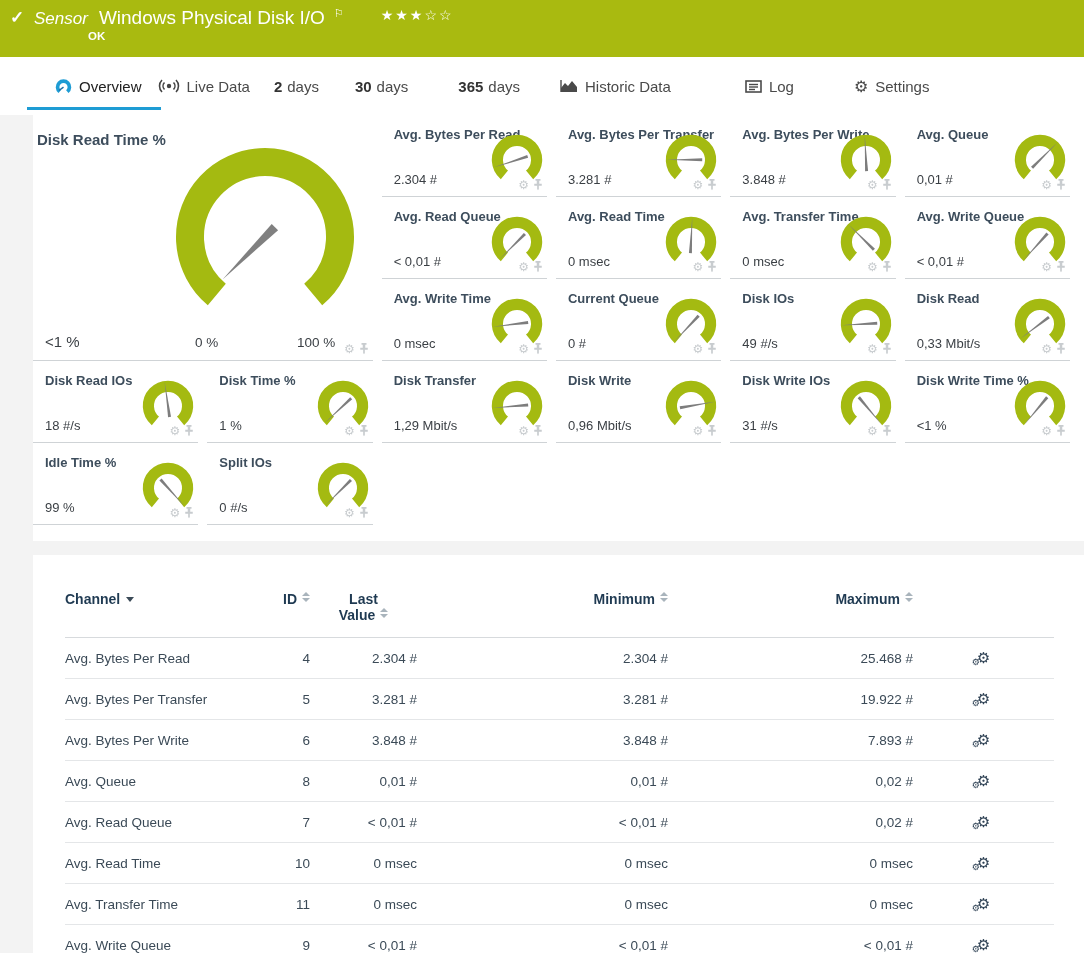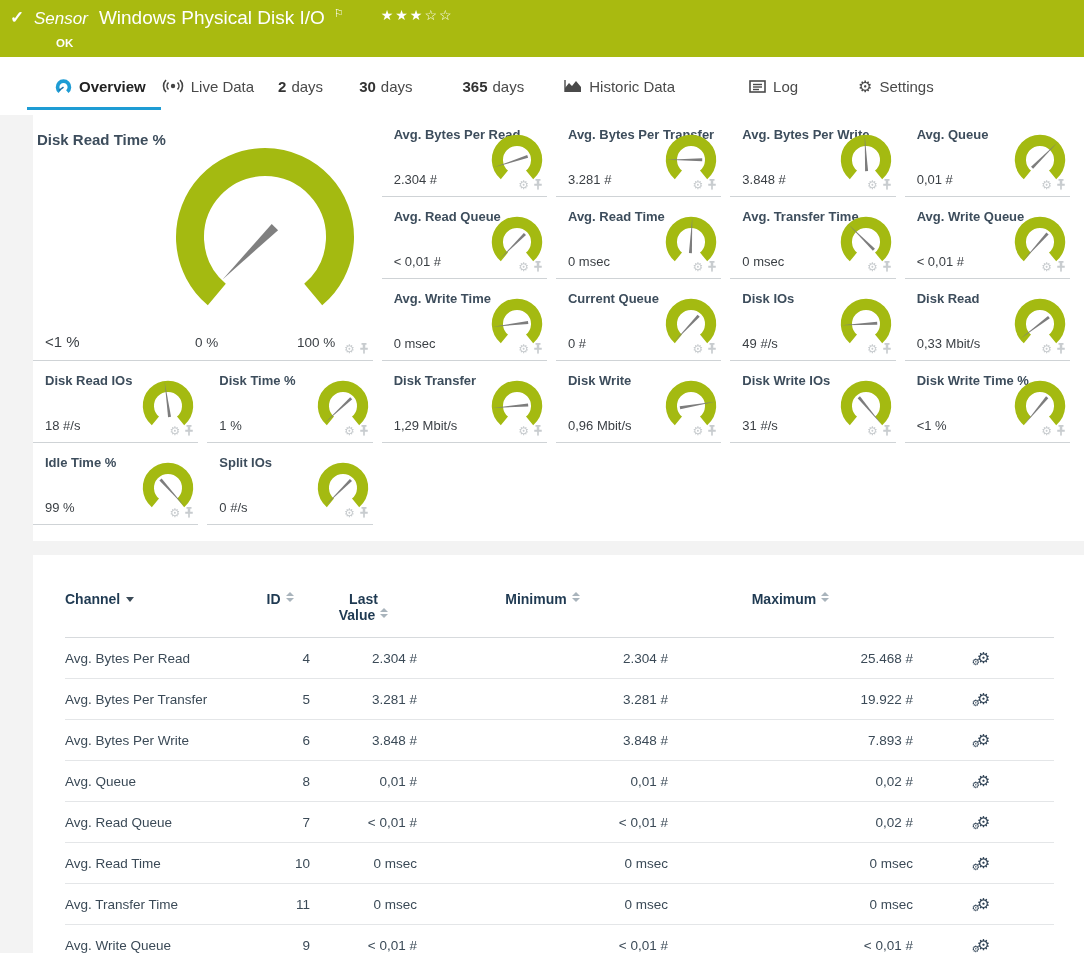--- a/index.html
+++ b/index.html
@@ -7,30 +7,30 @@
     font-family:"Liberation Sans", sans-serif; background:#f3f3f3; }
 
   
   .top { height:57px; background:#a9ba10; color:#fff; position:relative; }
   .top .check { position:absolute; left:10px; top:7px; font-size:17px; font-weight:bold; }
   .top .line1 { padding:7px 0 0 34px; font-size:18px; white-space:nowrap; }
   .top .kind { font-style:italic; font-size:17px; }
   .top .title { font-weight:normal; font-size:19px; margin-left:6px; }
   .top .flag { font-size:11px; vertical-align:7px; margin-left:4px; }
   .top .stars { font-size:14px; letter-spacing:2px; margin-left:32px; vertical-align:4px; }
-  .top .line2 { padding-left:56px; font-size:11.5px; font-weight:bold; margin-top:8px; }
+  .top .line2 { padding-left:88px; font-size:11.5px; font-weight:bold; margin-top:1px; }
 
   
   .tabbar { height:58px; background:#fff; display:flex; align-items:center; padding-left:55px; }
   .tab { display:flex; align-items:center; font-size:15px; color:#4a4a4a;
          position:relative; cursor:pointer; white-space:nowrap; }
   .tab .ticon { margin-right:7px; display:inline-flex; }
   .tab .pfx { font-weight:bold; color:#333; margin-right:5px; }
   .tab .pfx:empty { display:none; margin:0; }
-  .tab.active { color:#222; font-weight:bold; }
+  .tab.active { color:#222; font-weight:normal; }
   .tab.active::after { content:""; position:absolute; left:-28px; width:134px; height:3px;
          background:#1e9cd4; bottom:-15px; }
 
   
   .content { padding-left:33px; }
   .card { background:#fff; width:1051px; }
 
   
   #gauge-grid { display:grid; grid-template-columns:repeat(6,1fr); column-gap:9px;
                 grid-auto-rows:82px; padding:0 14px 16px 0; }
@@ -48,21 +48,21 @@
   .bigcell svg.bigg { position:absolute; left:132px; top:32px; }
   .axlab { position:absolute; top:220px; font-size:13.5px; color:#3a3f44; }
   .axlab.zero { left:162px; } .axlab.hundred { left:264px; }
 
   
   .tablecard { margin-top:14px; padding:36px 30px 20px 32px; min-height:420px; }
   table { width:100%; border-collapse:collapse; font-size:13.5px; color:#3b4a57; }
   col.c-channel{width:185px} col.c-id{width:60px} col.c-last{width:107px}
   col.c-min{width:251px} col.c-max{width:245px} col.c-set{width:141px}
   th { color:#1f3a52; font-weight:bold; font-size:14px; vertical-align:top;
-       padding:0 0 14px 0; border-bottom:1px solid #d7dadd; }
+       padding:0 0 14px 0; border-bottom:1px solid #d7dadd; text-align:right; }
   th.al{ text-align:left; } th.ac{ text-align:center; }
   td { padding:12px 0; border-bottom:1px solid #e4e6e8; text-align:right; }
   td.al{ text-align:left; } td.ac{ text-align:center; }
   .sort { display:inline-block; vertical-align:2px; margin-left:5px; }
   .sort i { display:block; width:0; height:0; border-left:4px solid transparent; border-right:4px solid transparent; }
   .sort .up { border-bottom:4px solid #a9b4bc; margin-bottom:2px; }
   .sort .dn { border-top:4px solid #a9b4bc; }
   .caret-active { display:inline-block; width:0; height:0; border-left:4.5px solid transparent;
        border-right:4.5px solid transparent; border-top:5px solid #3b4a57; margin-left:6px; vertical-align:2px; }
   .chgear { position:relative; display:inline-block; color:#2e4154; font-size:15px; line-height:1; cursor:pointer; }

